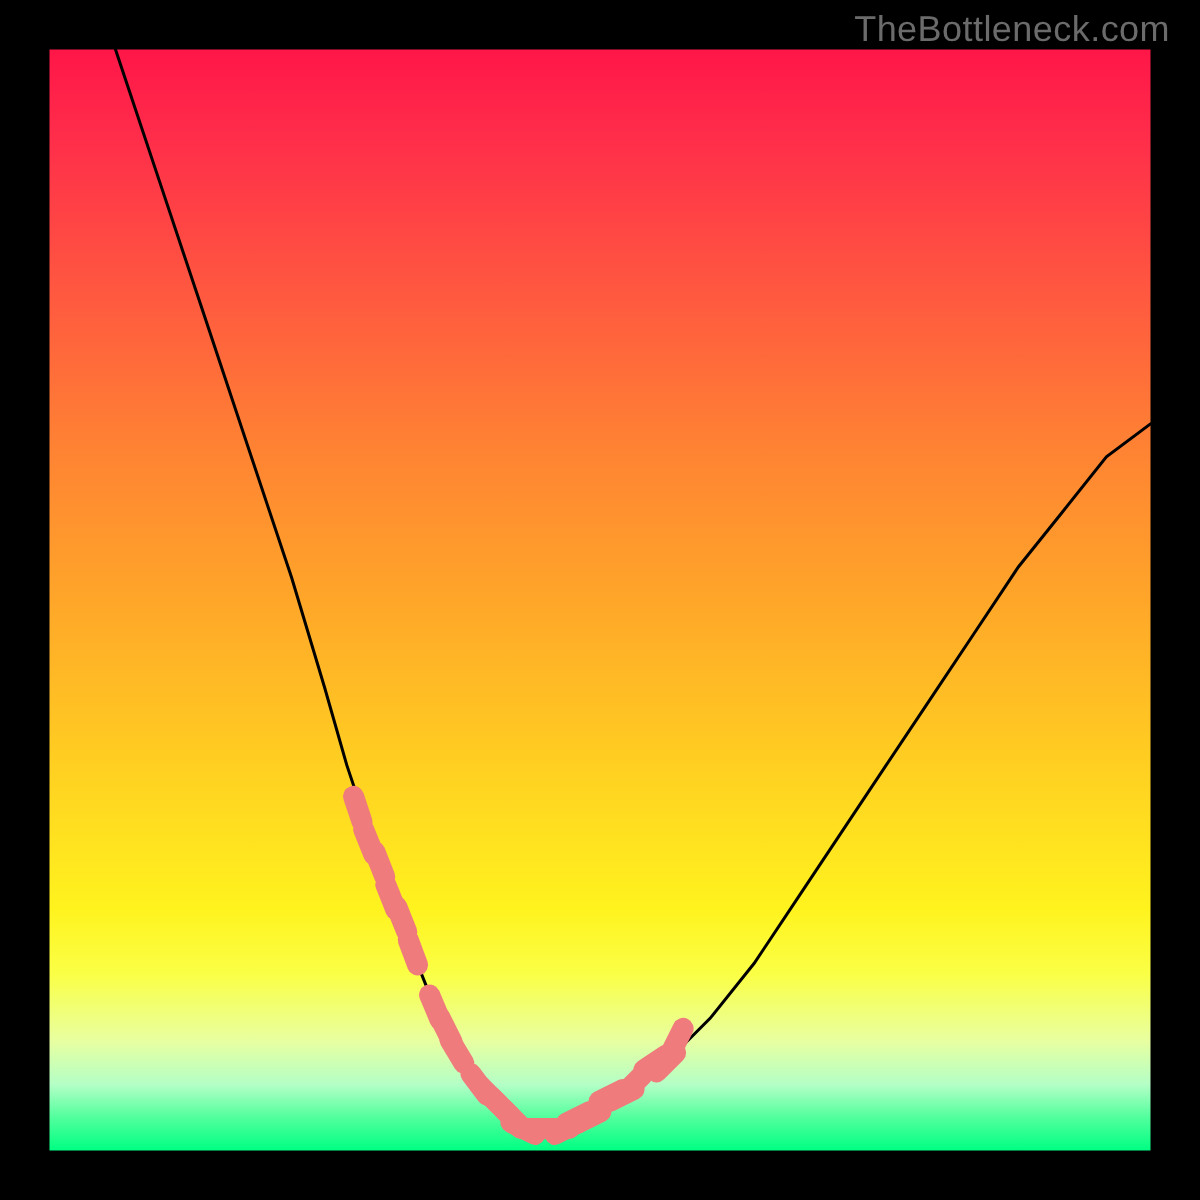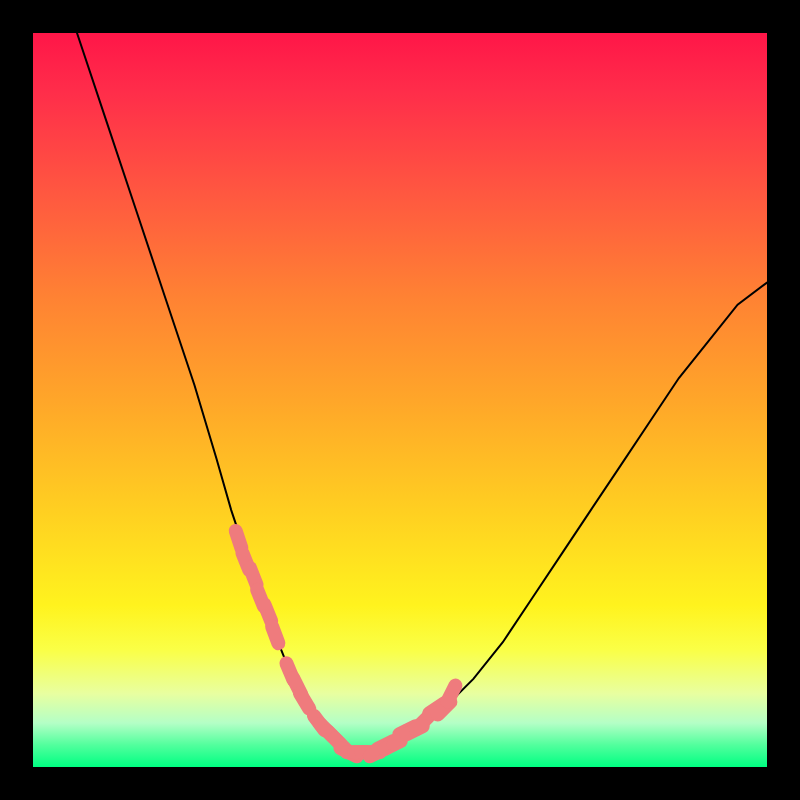--- a/index.html
+++ b/index.html
@@ -55,20 +55,21 @@
     top: 0;
     width: 734px;
     height: 734px;
     overflow: visible;
   }
 </style>
 </head>
 <body>
 
 <div class="container">
+  <div class="watermark">TheBottleneck.com</div>
   <div class="plot-area">
     <svg class="curve" viewBox="0 0 734 734" preserveAspectRatio="none">
       <path id="curve-path" fill="none" stroke="#000000" stroke-width="2" stroke-linecap="round" d="M44.0 0.0 L73.4 88.1 L102.8 176.2 L132.1 264.2 L161.5 352.3 L183.5 425.7 L198.2 477.1 L212.9 521.1 L227.5 565.2 L242.2 601.9 L256.9 638.6 L271.6 667.9 L286.3 690.0 L300.9 704.6 L315.6 719.3 L330.3 719.3 L352.3 712.0 L381.7 697.3 L411.0 675.3 L440.4 645.9 L469.8 609.2 L499.1 565.2 L528.5 521.1 L557.8 477.1 L587.2 433.1 L616.6 389.0 L645.9 345.0 L675.3 308.3 L704.6 271.6 L734.0 249.6"></path>
       <g id="marker-group">
           <line x1="202.7" y1="497.9" x2="208.4" y2="515.0" stroke="#ef7b7d" stroke-width="14" stroke-linecap="round"></line>
           <line x1="209.5" y1="520.1" x2="216.2" y2="536.8" stroke="#ef7b7d" stroke-width="14" stroke-linecap="round"></line>
           <line x1="216.9" y1="534.8" x2="223.5" y2="551.5" stroke="#ef7b7d" stroke-width="14" stroke-linecap="round"></line>
           <line x1="224.2" y1="556.8" x2="230.9" y2="573.5" stroke="#ef7b7d" stroke-width="14" stroke-linecap="round"></line>
           <line x1="231.5" y1="571.5" x2="238.2" y2="588.2" stroke="#ef7b7d" stroke-width="14" stroke-linecap="round"></line>
           <line x1="239.1" y1="593.5" x2="245.4" y2="610.3" stroke="#ef7b7d" stroke-width="14" stroke-linecap="round"></line>

